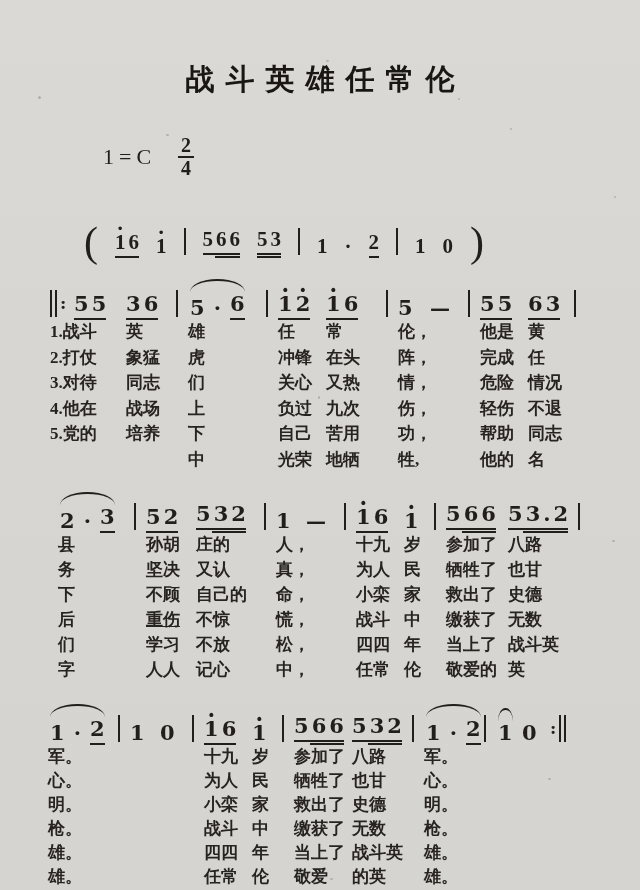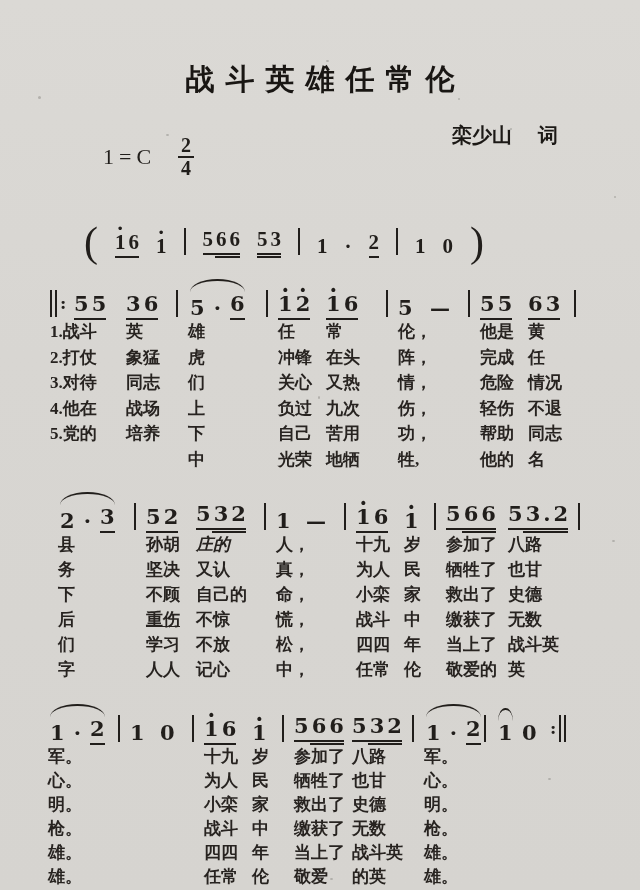--- a/index.html
+++ b/index.html
@@ -122,24 +122,20 @@
   <div class="title">战斗英雄任常伦</div>
 
   <div class="keyrow">
     <span class="key">1=C</span>
     <span class="frac">
       <span>2</span>
       <span class="fbar"></span>
       <span>4</span>
     </span>
     <div class="credits">
-      <div class="credit">
-        <span class="cname">栾少山</span>
-        <span class="crole">词</span>
-      </div>
     </div>
   </div>
 
   <div class="intro" id="intro">
       <span class="paren">(</span>
       <span class="grp">
         <span class="digits">
           <span class="ch hi">1</span>
           <span class="ch">6</span>
         </span>
@@ -432,21 +428,21 @@
             <span class="ch">2</span>
           </span>
           <span class="ul"></span>
           <span class="ul u2" style="width: 75%;"></span>
         </span>
         <span class="bar m" style="grid-column: 14;">
           <span class="l"></span>
         </span>
         <span class="lyr" style="grid-area: 2 / 1;">县</span>
         <span class="lyr" style="grid-area: 2 / 3;">孙胡</span>
-        <span class="lyr" style="grid-area: 2 / 4; font-style: italic;">庄的</span>
+        <span class="lyr" style="grid-area: 2 / 4;">庄的</span>
         <span class="lyr" style="grid-area: 2 / 6 / auto / span 2;">人，</span>
         <span class="lyr" style="grid-area: 2 / 9;">十九</span>
         <span class="lyr" style="grid-area: 2 / 10;">岁</span>
         <span class="lyr" style="grid-area: 2 / 12;">参加了</span>
         <span class="lyr" style="grid-area: 2 / 13;">八路</span>
         <span class="lyr" style="grid-area: 3 / 1;">务</span>
         <span class="lyr" style="grid-area: 3 / 3;">坚决</span>
         <span class="lyr" style="grid-area: 3 / 4;">又认</span>
         <span class="lyr" style="grid-area: 3 / 6 / auto / span 2;">真，</span>
         <span class="lyr" style="grid-area: 3 / 9;">为人</span>

